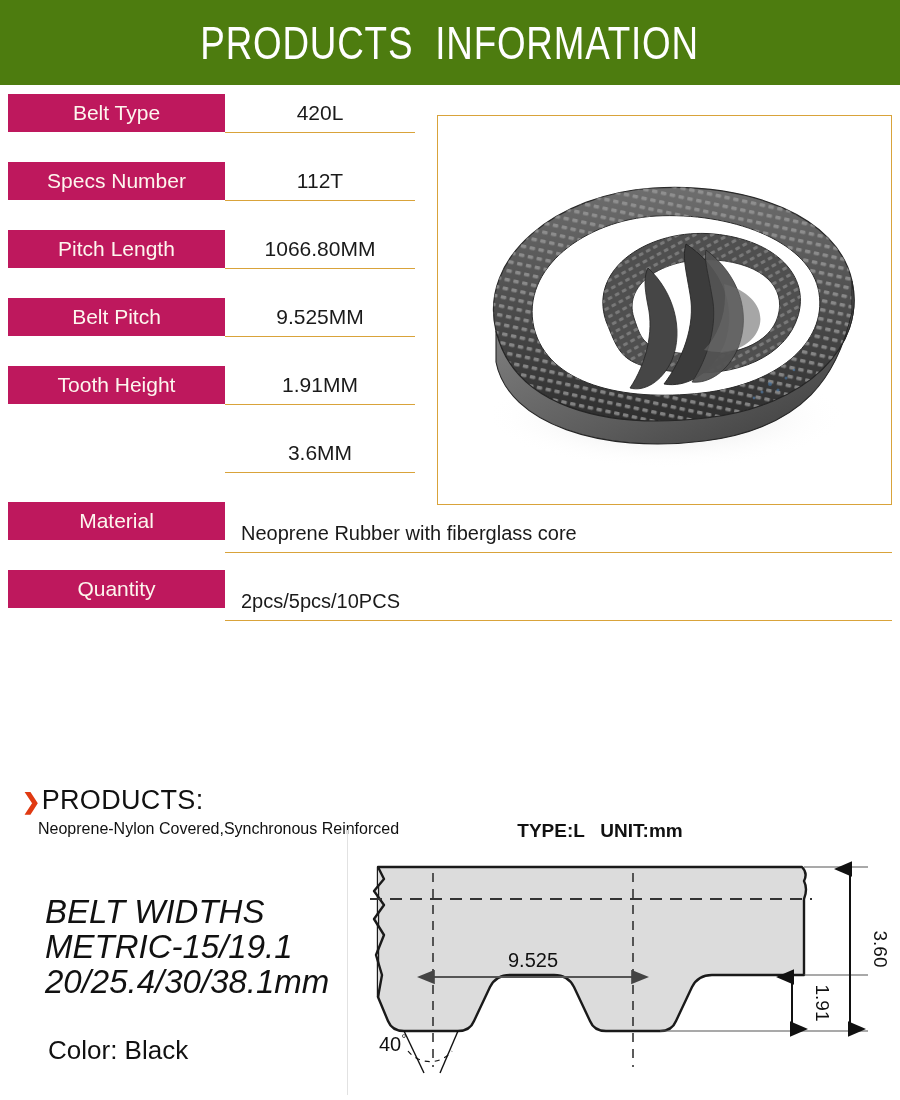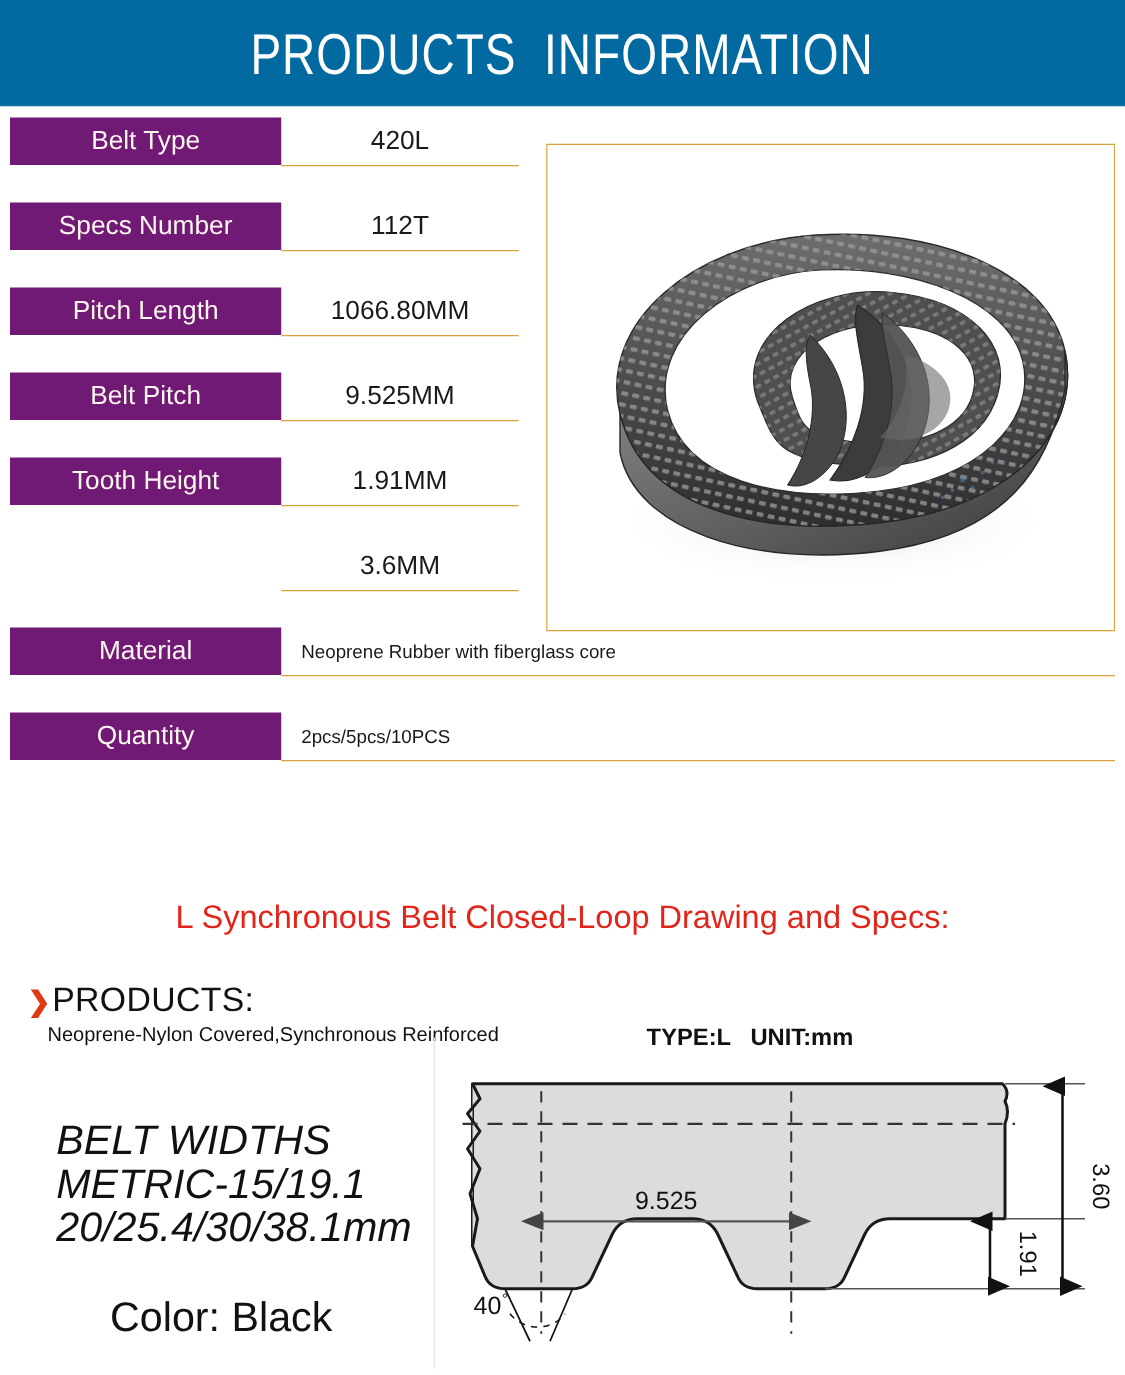--- a/index.html
+++ b/index.html
@@ -8,21 +8,21 @@
     background: #ffffff;
     font-family: "Liberation Sans", sans-serif;
     overflow: hidden;
   }
   .page { position: relative; width: 900px; height: 1100px; }
 
   
   .banner {
     position: absolute; left: 0; top: 0;
     width: 900px; height: 85px;
-    background: #0369a1;
+    background: #4d7c0f;
     display: flex; align-items: center; justify-content: center;
   }
   .banner-title {
     color: #ffffff;
     font-size: 46px;
     letter-spacing: 1px;
     font-weight: 400;
     transform: scaleX(0.80);
     transform-origin: center;
     white-space: pre;
@@ -31,40 +31,41 @@
 
   
   .specs { position: absolute; left: 0; top: 94px; width: 900px; }
   .spec-row {
     position: relative;
     height: 68px;
   }
   .spec-label {
     position: absolute; left: 8px; top: 0;
     width: 217px; height: 38px;
-    background: #701a75;
+    background: #be185d;
     color: #fdf6ee;
     font-size: 21px;
     display: flex; align-items: center; justify-content: center;
     white-space: nowrap;
   }
   .spec-value {
     position: absolute; left: 225px; top: 0;
     width: 190px; height: 39px;
     border-bottom: 1.6px solid #D9A33A;
     display: flex; align-items: center; justify-content: center;
     font-size: 21px;
     color: #1a1a1a;
     white-space: nowrap;
   }
   .spec-row.wide .spec-value {
     width: 667px;
     justify-content: flex-start;
     padding-left: 16px;
-    font-size: 15px;
+    font-size: 20px;
+    margin-top: 12px;
   }
 
   
   .photo-frame {
     position: absolute; left: 437px; top: 115px;
     width: 455px; height: 390px;
     border: 1.5px solid #D9A33A;
     background: #ffffff;
     overflow: hidden;
   }
@@ -98,21 +99,21 @@
   }
 
   .widths {
     position: absolute; left: 45px; top: 895px;
     font-size: 33px; color: #111; line-height: 1.06;
     white-space: pre-line;
     font-style: italic;
   }
   .color-line {
     position: absolute; left: 48px; top: 1035px;
-    font-size: 33px; color: #111; margin-left: 40px;
+    font-size: 26px; color: #111;
   }
 
   .divider-v {
     position: absolute; left: 347px; top: 830px;
     width: 1px; height: 265px; background: #e2e2e2;
   }
 
   
   .drawing { position: absolute; left: 360px; top: 815px; width: 540px; height: 265px; }
   .drawing-title {
@@ -220,21 +221,20 @@
         <circle cx="332" cy="268" r="2" fill="#4a7fb5"></circle>
         <circle cx="340" cy="274" r="1.6" fill="#4a7fb5"></circle>
         <circle cx="324" cy="276" r="1.5" fill="#5a8cc0"></circle>
         <circle cx="348" cy="262" r="1.5" fill="#4a7fb5"></circle>
         <circle cx="316" cy="282" r="1.4" fill="#5a8cc0"></circle>
         <circle cx="356" cy="254" r="1.3" fill="#4a7fb5"></circle>
       </g>
     </svg>
   </div>
 
-  <div class="red-heading">L Synchronous Belt Closed-Loop Drawing and Specs:</div>
 
   <div class="material-block">
     <div class="mat-head">
       <span class="chev">❯</span>
       <span>PRODUCTS:</span>
     </div>
     <div class="mat-sub">Neoprene-Nylon Covered,Synchronous Reinforced</div>
   </div>
 
   <div class="widths">BELT  WIDTHS

